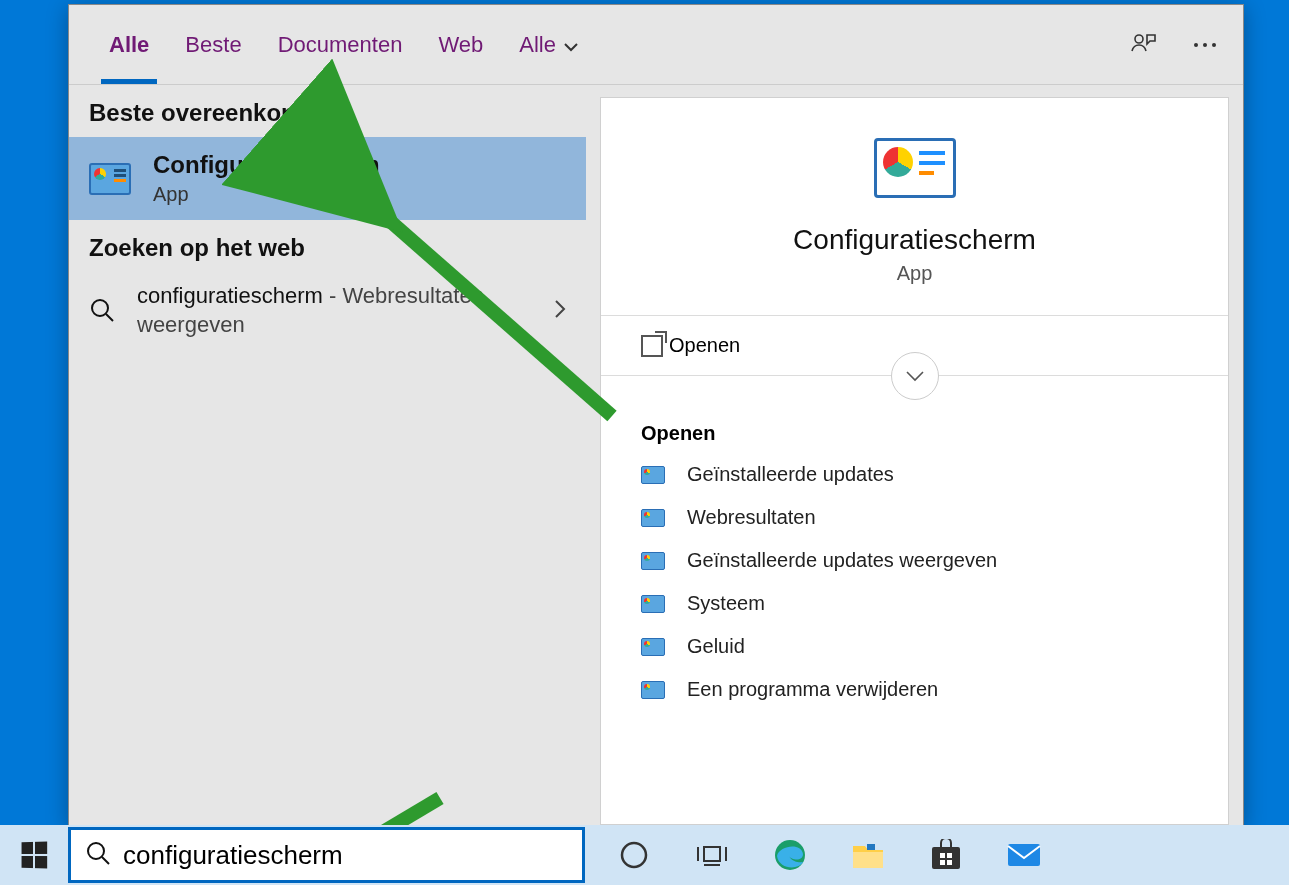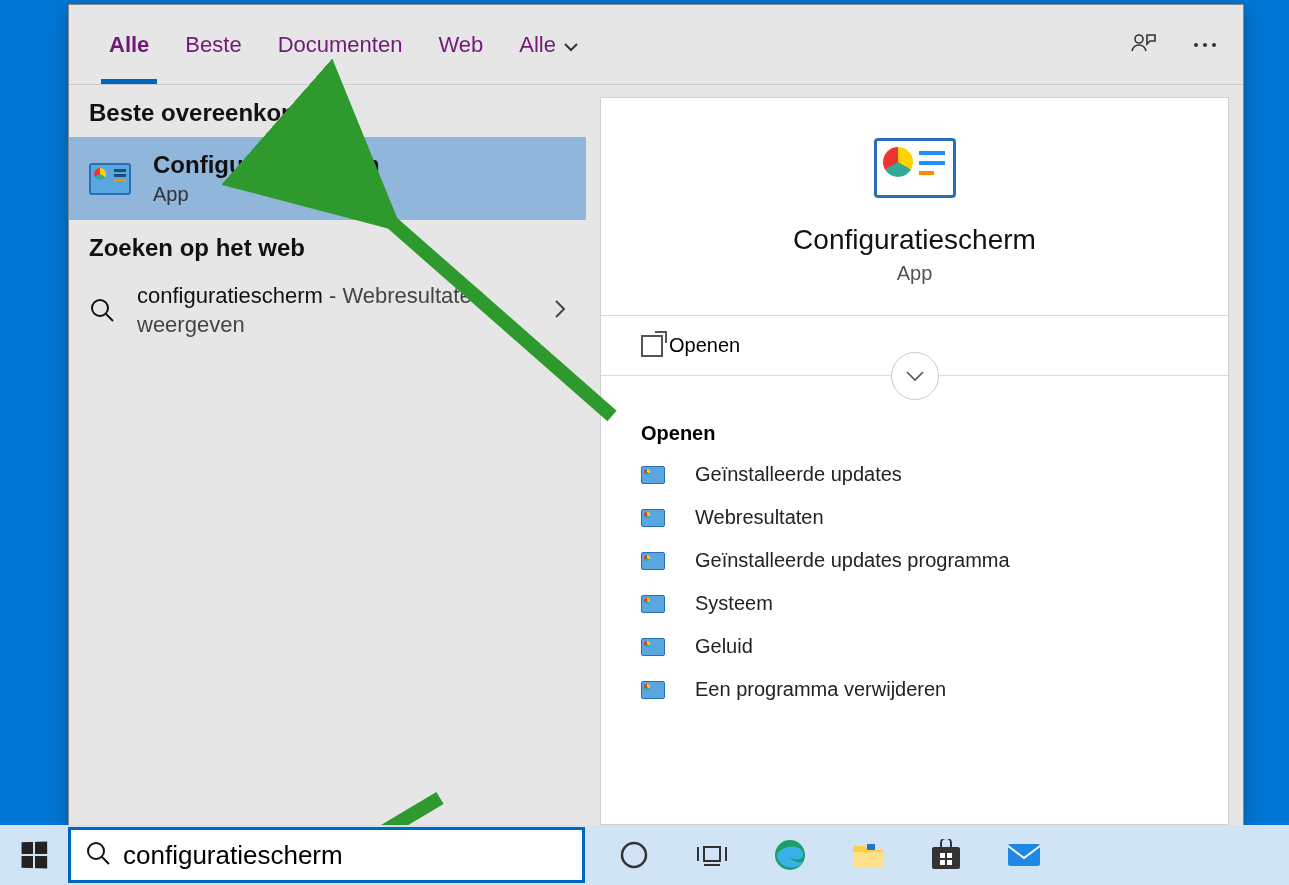--- a/index.html
+++ b/index.html
@@ -37,21 +37,21 @@
 .cp-big .bars span:last-child { background: #ff8c00; width: 60%; }
 .hero-title { font-size: 28px; margin-top: 26px; color: #111; }
 .hero-sub { font-size: 20px; color: #555; margin-top: 6px; }
 .divider { height: 1px; background: #dcdcdc; margin: 0 0 0 0; }
 .action-row { display: flex; align-items: center; gap: 6px; padding: 18px 40px; font-size: 20px; cursor: pointer; }
 .open-ico { width: 22px; height: 22px; border: 2px solid #555; position: relative; }
 .open-ico::after { content: ""; position: absolute; top: -6px; right: -6px; width: 10px; height: 10px; border-top: 2px solid #555; border-right: 2px solid #555; }
 .expand-btn { width: 48px; height: 48px; border: 1px solid #ccc; border-radius: 50%; background: #fff; margin: -24px auto 8px; display: flex; align-items: center; justify-content: center; position: relative; z-index: 2; cursor: pointer; }
 .recent-title { font-size: 20px; font-weight: 600; padding: 14px 40px 8px; }
 .recent-list { padding: 0 40px 8px; overflow: hidden; }
-.recent-item { display: flex; align-items: center; gap: 30px; padding: 10px 0; font-size: 20px; color: #222; cursor: pointer; }
+.recent-item { display: flex; align-items: center; gap: 22px; padding: 10px 0; font-size: 20px; color: #222; cursor: pointer; }
 .recent-thumb { width: 24px; height: 18px; background: #5aa6e0; border: 1px solid #2a6eb5; border-radius: 2px; position: relative; flex-shrink: 0; }
 .recent-thumb::before { content: ""; position: absolute; left: 2px; top: 2px; width: 6px; height: 6px; border-radius: 50%; background: conic-gradient(#ffd200 0 120deg,#3a9 120deg 240deg,#e33 240deg); }
 
 
 .arrow { position: absolute; pointer-events: none; }
 .arrow svg { overflow: visible; }
 
 
 .taskbar { position: absolute; left: 0; right: 0; bottom: 0; height: 60px; background: #d0e4f5; display: flex; align-items: center; }
 .start-btn { width: 68px; height: 60px; display: flex; align-items: center; justify-content: center; cursor: pointer; }
@@ -164,21 +164,21 @@
           <div class="recent-item">
               <span class="recent-thumb"></span>
               <span>Geïnstalleerde updates</span>
             </div>
           <div class="recent-item">
               <span class="recent-thumb"></span>
               <span>Webresultaten</span>
             </div>
           <div class="recent-item">
               <span class="recent-thumb"></span>
-              <span>Geïnstalleerde updates programma</span>
+              <span>Geïnstalleerde updates weergeven</span>
             </div>
           <div class="recent-item">
               <span class="recent-thumb"></span>
               <span>Systeem</span>
             </div>
           <div class="recent-item">
               <span class="recent-thumb"></span>
               <span>Geluid</span>
             </div>
           <div class="recent-item">

